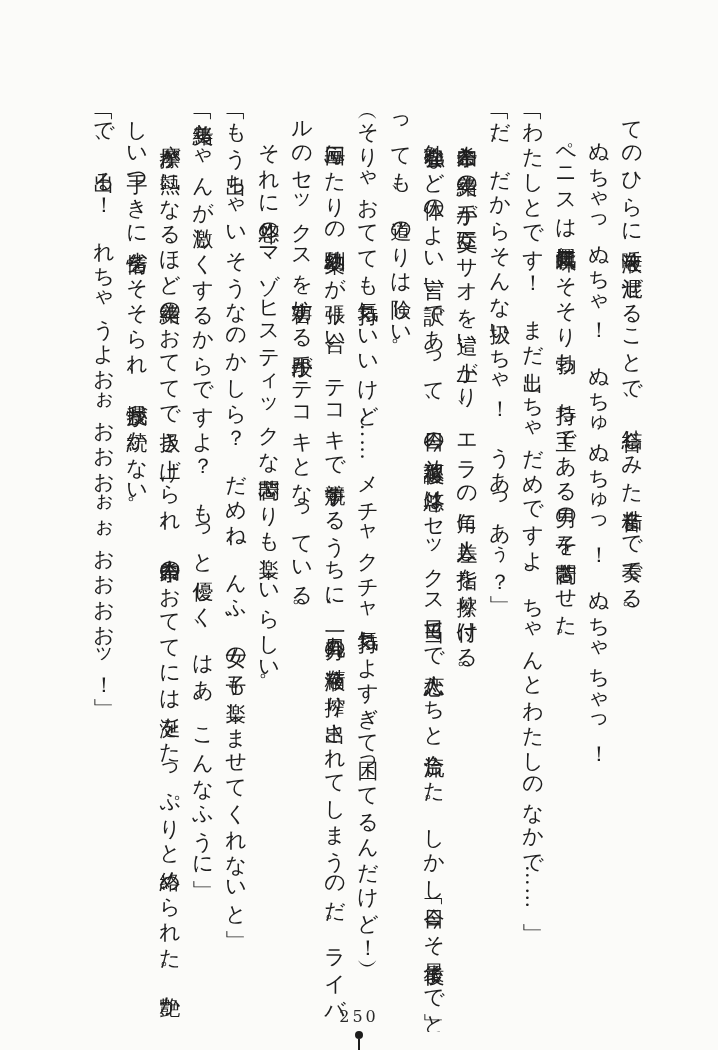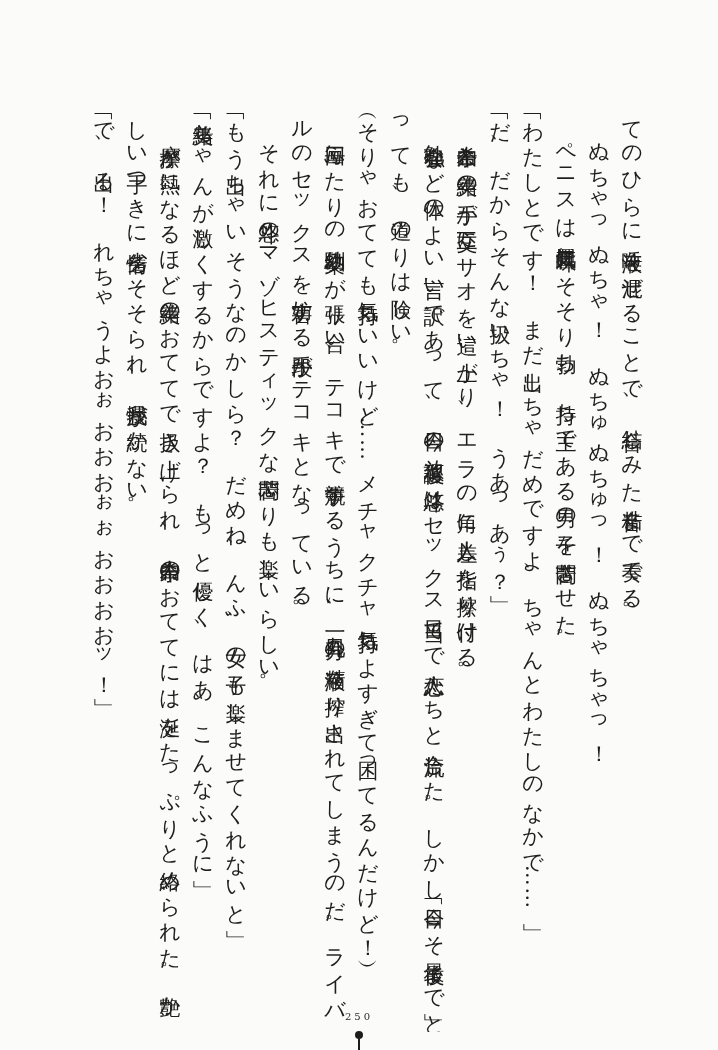--- a/index.html
+++ b/index.html
@@ -36,21 +36,21 @@
   }
   .page-footer {
     position: absolute;
     left: 0;
     right: 0;
     bottom: 0;
     text-align: center;
   }
   .page-number {
     display: block;
-    font-size: 10px;
+    font-size: 16px;
     letter-spacing: 3px;
     color: #2a2a2a;
     line-height: 18px;
   }
   .ornament-dot {
     width: 8px;
     height: 8px;
     background: #1c1c1c;
     border-radius: 50%;
     margin: 5px auto 0 auto;

